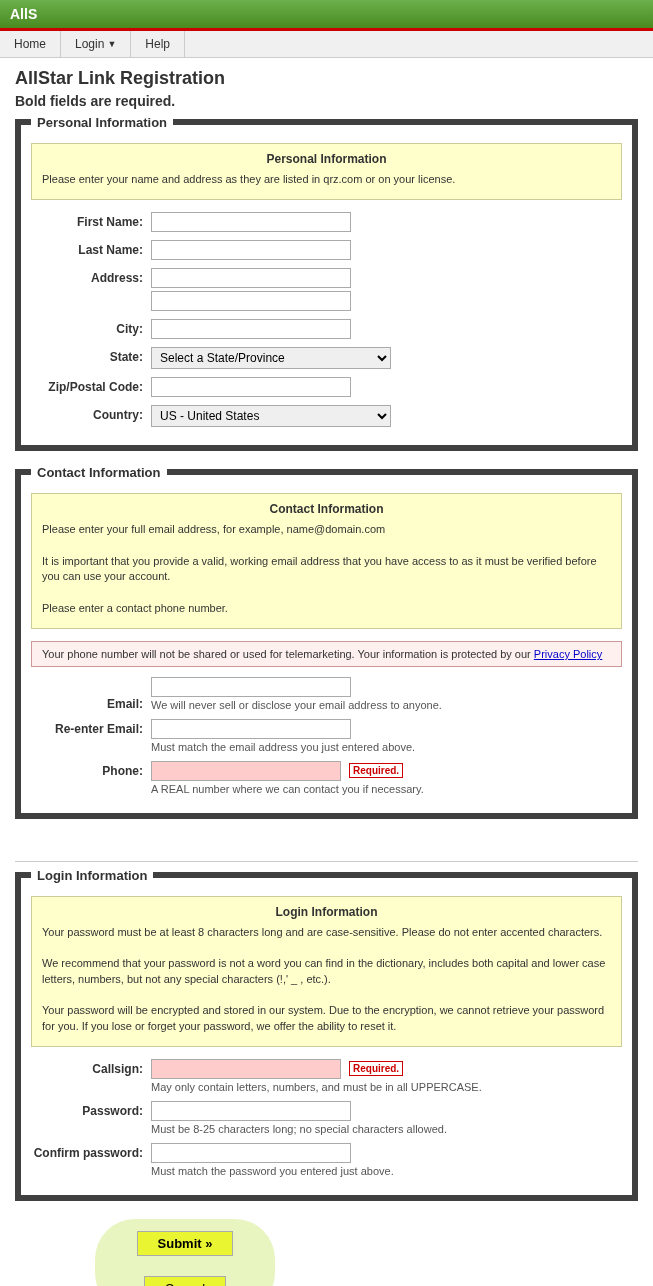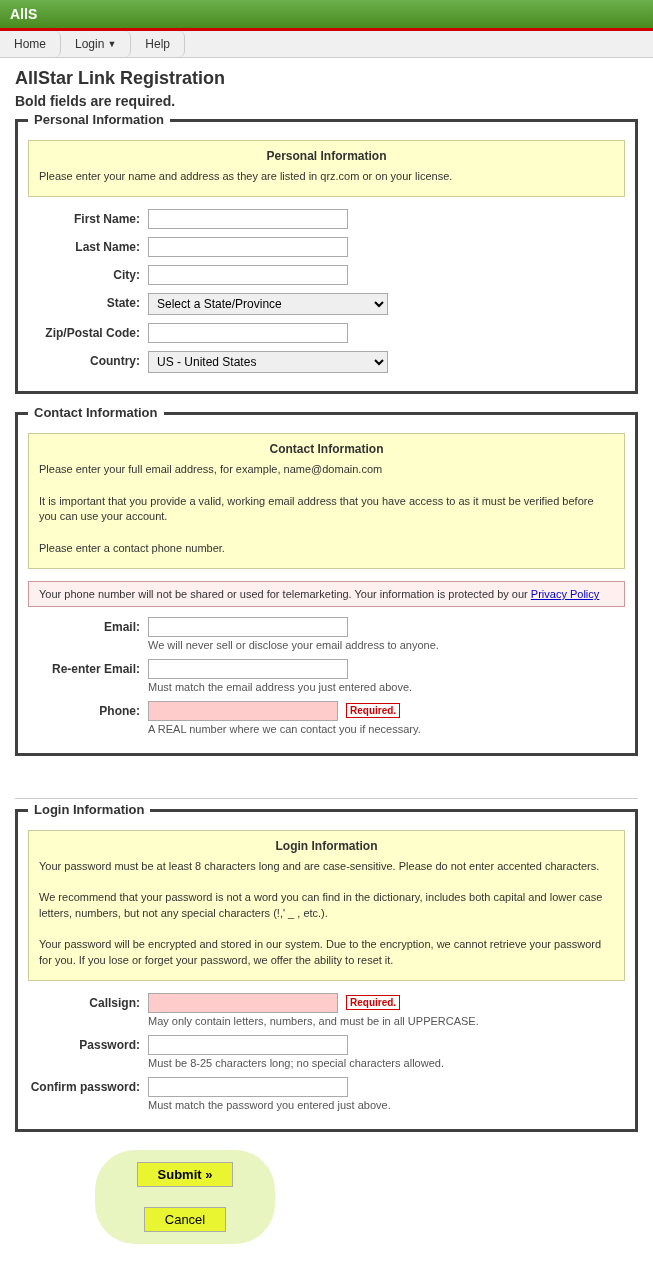--- a/index.html
+++ b/index.html
@@ -33,34 +33,34 @@
     #navbar {
       background: #f0f0f0;
       border-bottom: 1px solid #ccc;
       display: flex; align-items: stretch;
     }
     .nav-item {
       padding: 6px 14px;
       border-right: 1px solid #ccc;
       cursor: pointer;
       font-size: 12px;
-      display: flex; align-items: center; gap: 3px; border-radius: 6px;
+      display: flex; align-items: center; gap: 3px;
     }
     .nav-arrow { font-size: 9px; }
 
     
     #content { padding: 10px 15px; }
 
     h1.page-title { font-size: 18px; font-weight: bold; margin-bottom: 4px; }
     .required-note { font-size: 14px; margin-bottom: 10px; }
     .required-note b { font-weight: bold; }
 
     
     .section {
-      border: 3px solid #404040;
+      border: 6px solid #404040;
       margin-bottom: 18px;
       padding: 10px;
       position: relative;
     }
     .section-legend {
       position: absolute;
       top: -10px;
       left: 10px;
       background: #fff;
       padding: 0 6px;
@@ -214,20 +214,27 @@
         </div>
       </div>
 
       <div class="form-row">
         <div class="form-label">Last Name:</div>
         <div class="form-field-group">
           <input type="text" style="">
         </div>
       </div>
 
+      <div class="form-row">
+        <div class="form-label">Address:</div>
+        <div class="form-field-group address-inputs">
+          <input type="text" style="">
+          <input type="text" style="">
+        </div>
+      </div>
 
       <div class="form-row">
         <div class="form-label">City:</div>
         <div class="form-field-group">
           <input type="text" style="">
         </div>
       </div>
 
       <div class="form-row">
         <div class="form-label">State:</div>
@@ -266,21 +273,21 @@
         <br>
         <p>It is important that you provide a valid, working email address that you have access to as it must be verified before you can use your account.</p>
         <br>
         <p>Please enter a contact phone number.</p>
       </div>
       <div class="warning-box">
         <span>Your phone number will not be shared or used for telemarketing. Your information is protected by our </span>
         <a href="#">Privacy Policy</a>
       </div>
 
-      <div class="form-row" style="margin-top:10px;">
+      <div class="form-row" style="margin-top:10px;align-items:flex-end;">
         <div class="form-label">Email:</div>
         <div class="form-field-group">
           <input type="text" style="">
           <span class="form-hint-plain">We will never sell or disclose your email address to anyone.</span>
         </div>
       </div>
 
       <div class="form-row">
         <div class="form-label">Re-enter Email:</div>
         <div class="form-field-group">

